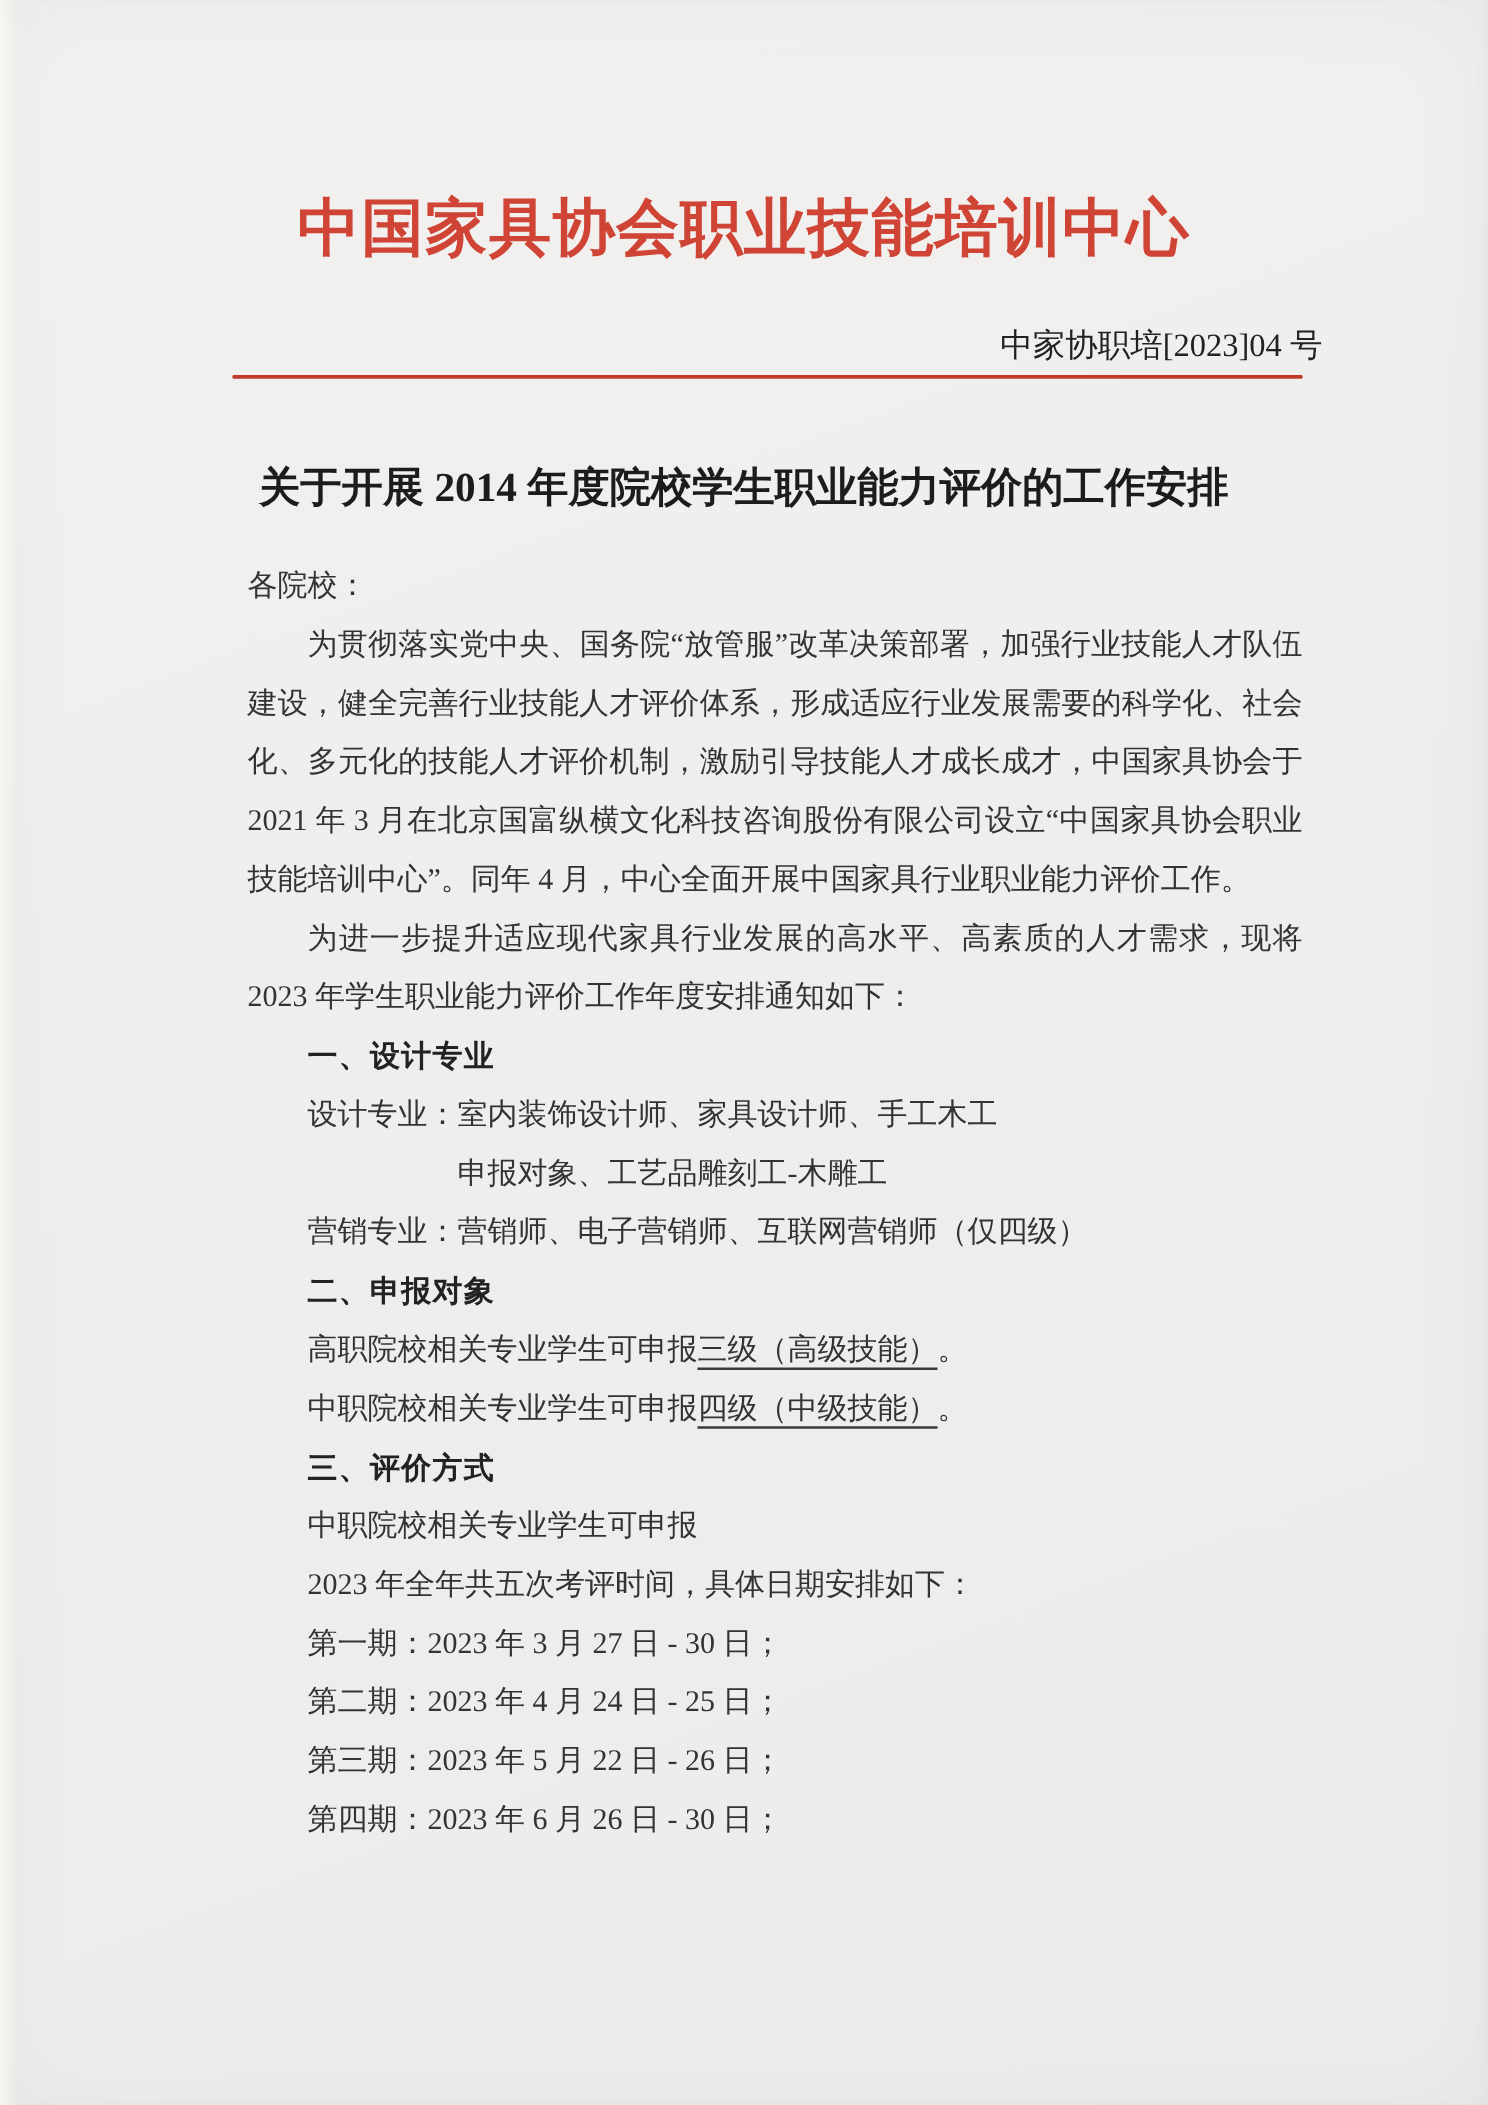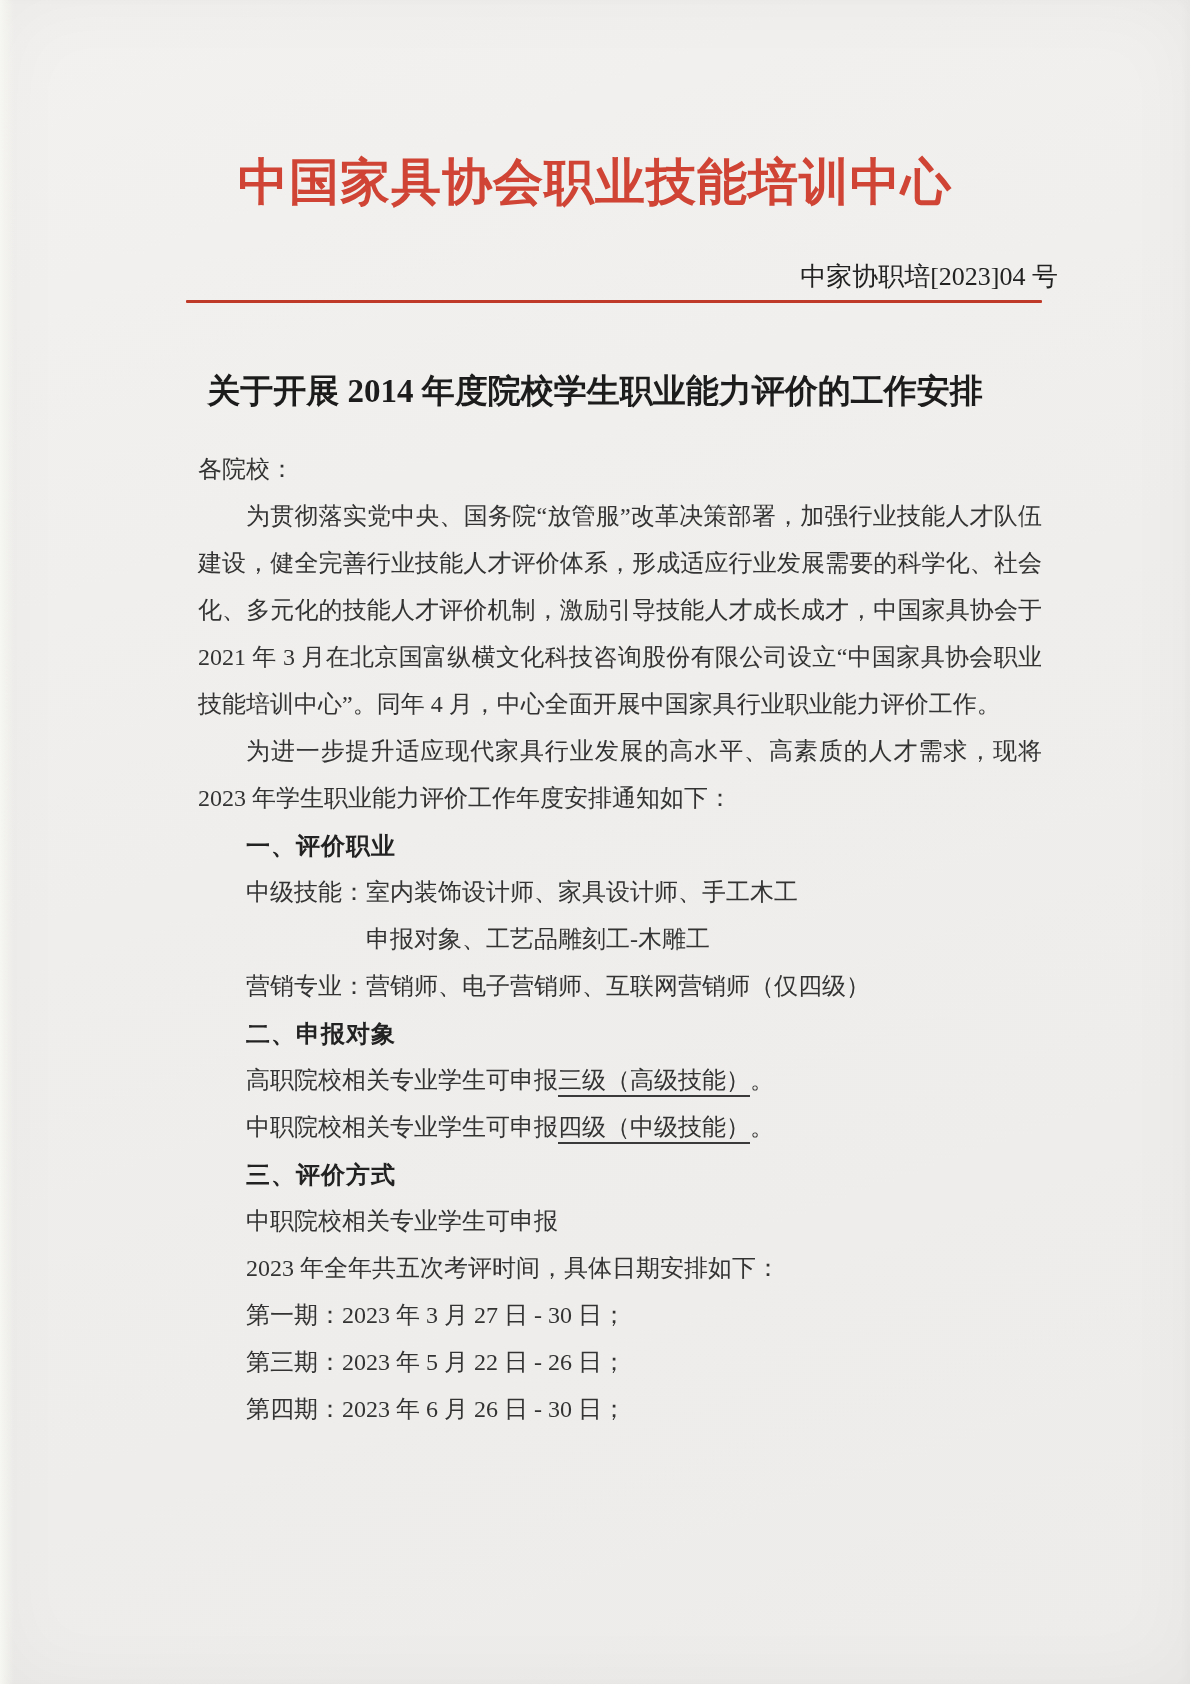--- a/index.html
+++ b/index.html
@@ -118,24 +118,24 @@
   <div class="doc-title">关于开展 2014 年度院校学生职业能力评价的工作安排</div>
 
   <div class="body-text">
 
     <div class="line">各院校：</div>
 
     <p class="para">为贯彻落实党中央、国务院“放管服”改革决策部署，加强行业技能人才队伍建设，健全完善行业技能人才评价体系，形成适应行业发展需要的科学化、社会化、多元化的技能人才评价机制，激励引导技能人才成长成才，中国家具协会于 2021 年 3 月在北京国富纵横文化科技咨询股份有限公司设立“中国家具协会职业技能培训中心”。同年 4 月，中心全面开展中国家具行业职业能力评价工作。</p>
 
     <p class="para">为进一步提升适应现代家具行业发展的高水平、高素质的人才需求，现将 2023 年学生职业能力评价工作年度安排通知如下：</p>
 
-    <div class="line sec-head">一、评价职业</div>
+    <div class="line sec-head">一、设计专业</div>
 
     <div class="labelled">
-      <span class="lab">中级技能：</span>
+      <span class="lab">设计专业：</span>
       <span class="val">
         <span class="vline">室内装饰设计师、家具设计师、手工木工</span>
         <span class="vline">申报对象、工艺品雕刻工-木雕工</span>
       </span>
     </div>
 
     <div class="labelled">
       <span class="lab">营销专业：</span>
       <span class="val">
         <span class="vline">营销师、电子营销师、互联网营销师（仅四级）</span>
@@ -154,19 +154,20 @@
 
     <div class="line sec-head">三、评价方式</div>
 
     <div class="line indent">中职院校相关专业学生可申报</div>
 
 
     <div class="line indent">2023 年全年共五次考评时间，具体日期安排如下：</div>
 
     <div class="line indent">第一期：2023 年 3 月 27 日 - 30 日；</div>
 
+    <div class="line indent">第二期：2023 年 4 月 24 日 - 25 日；</div>
 
     <div class="line indent">第三期：2023 年 5 月 22 日 - 26 日；</div>
 
     <div class="line indent">第四期：2023 年 6 月 26 日 - 30 日；</div>
 
   </div>
 </div>
 
 </body></html>

